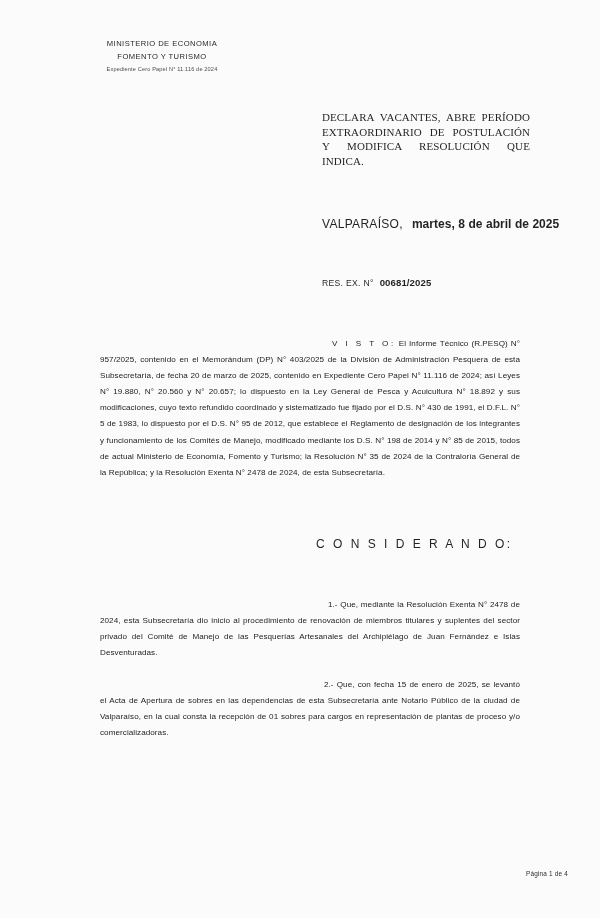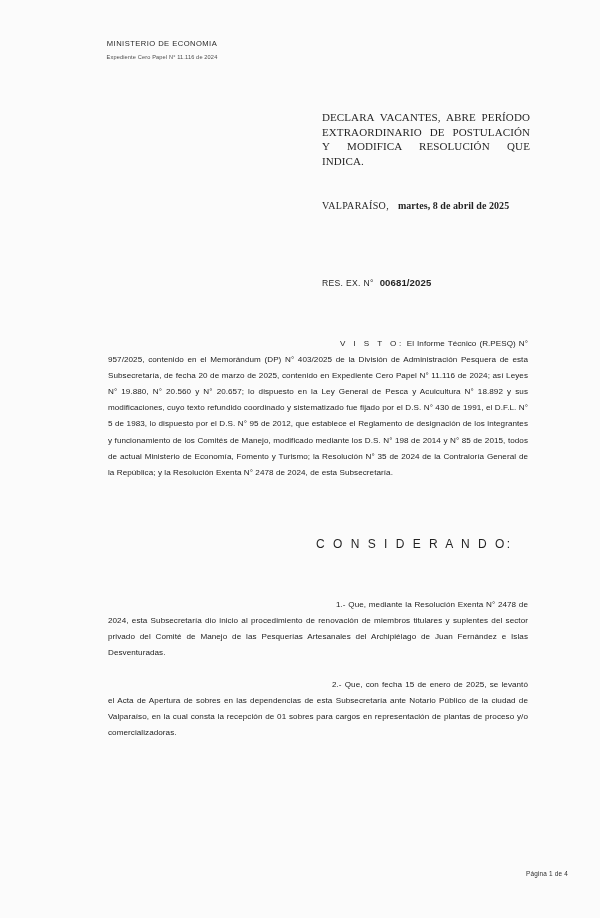--- a/index.html
+++ b/index.html
@@ -68,26 +68,25 @@
     letter-spacing: 0.1px;
     text-align: justify;
     text-align-last: left;
     color: #1f1f1f;
     font-family: Liberation Serif, serif;
   }
 
   .place-date {
     position: absolute;
     left: 322px;
-    top: 200px;
-    font-size: 10px;
+    top: 217px;
+    font-size: 12px;
     letter-spacing: 0.1px;
     color: #1f1f1f;
     white-space: nowrap;
-    font-family: Liberation Serif, serif;
   }
   .place-date .place { letter-spacing: 0.3px; }
   .place-date .date {
     font-weight: bold;
     margin-left: 9px;
     letter-spacing: 0.05px;
   }
 
   .resnum {
     position: absolute;
@@ -101,21 +100,21 @@
   .resnum .num {
     font-weight: bold;
     font-size: 9.6px;
     letter-spacing: 0.1px;
     margin-left: 6px;
   }
 
   
   .body-block {
     position: absolute;
-    left: 108px;
+    left: 100px;
     width: 420px;
   }
   .para {
     font-size: 8.1px;
     line-height: 16.1px;
     letter-spacing: 0.06px;
     text-align: justify;
     text-align-last: left;
     color: #202020;
     text-indent: 0;
@@ -155,20 +154,21 @@
     color: #2b2b2b;
   }
 </style>
 </head>
 <body>
 
 <div class="page">
 
   <div class="letterhead">
     <div class="lh-line">MINISTERIO DE ECONOMIA</div>
+    <div class="lh-line">FOMENTO Y TURISMO</div>
     <div class="lh-exp">Expediente Cero Papel N° 11.116 de 2024</div>
   </div>
 
   <div class="subject">DECLARA VACANTES, ABRE PERÍODO EXTRAORDINARIO DE POSTULACIÓN Y MODIFICA RESOLUCIÓN QUE INDICA.</div>
 
   <div class="place-date">
     <span class="place">VALPARAÍSO,</span><span class="date">martes, 8 de abril de 2025</span>
   </div>
 
   <div class="resnum">

